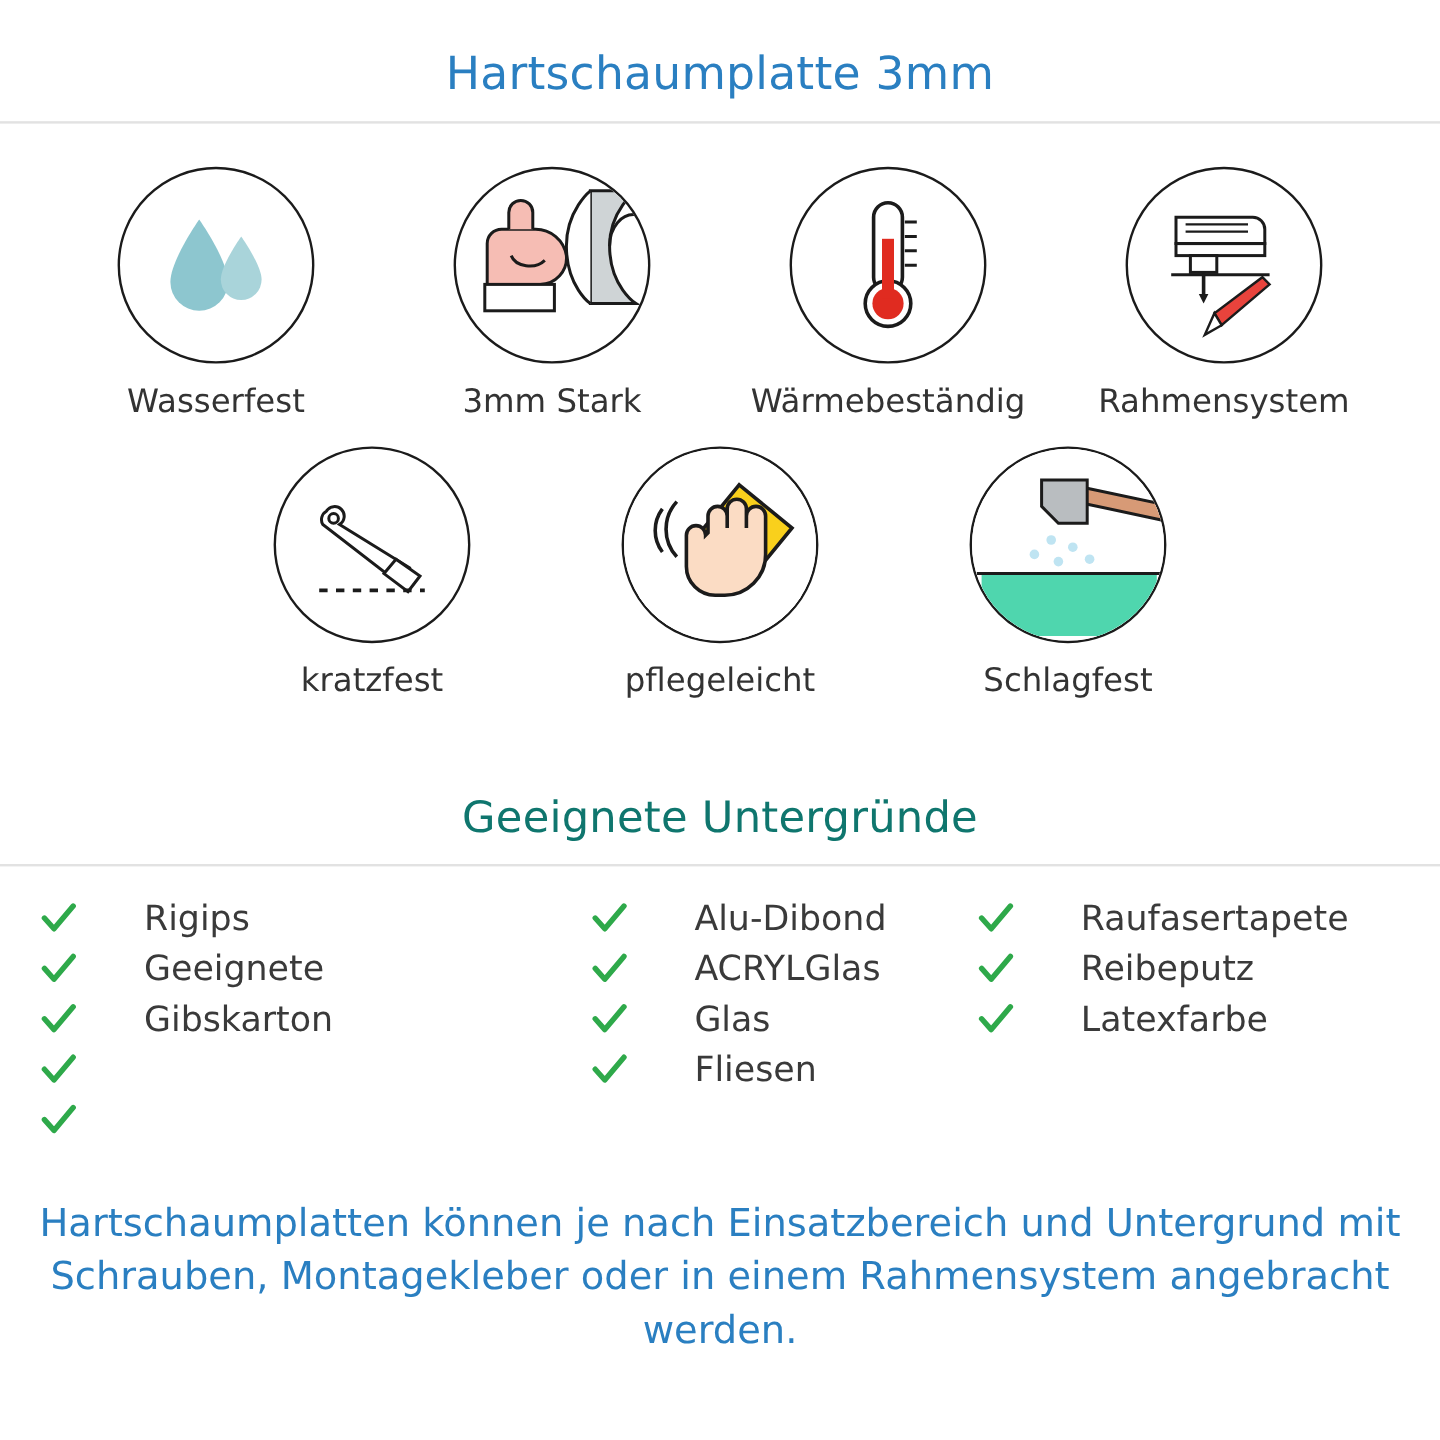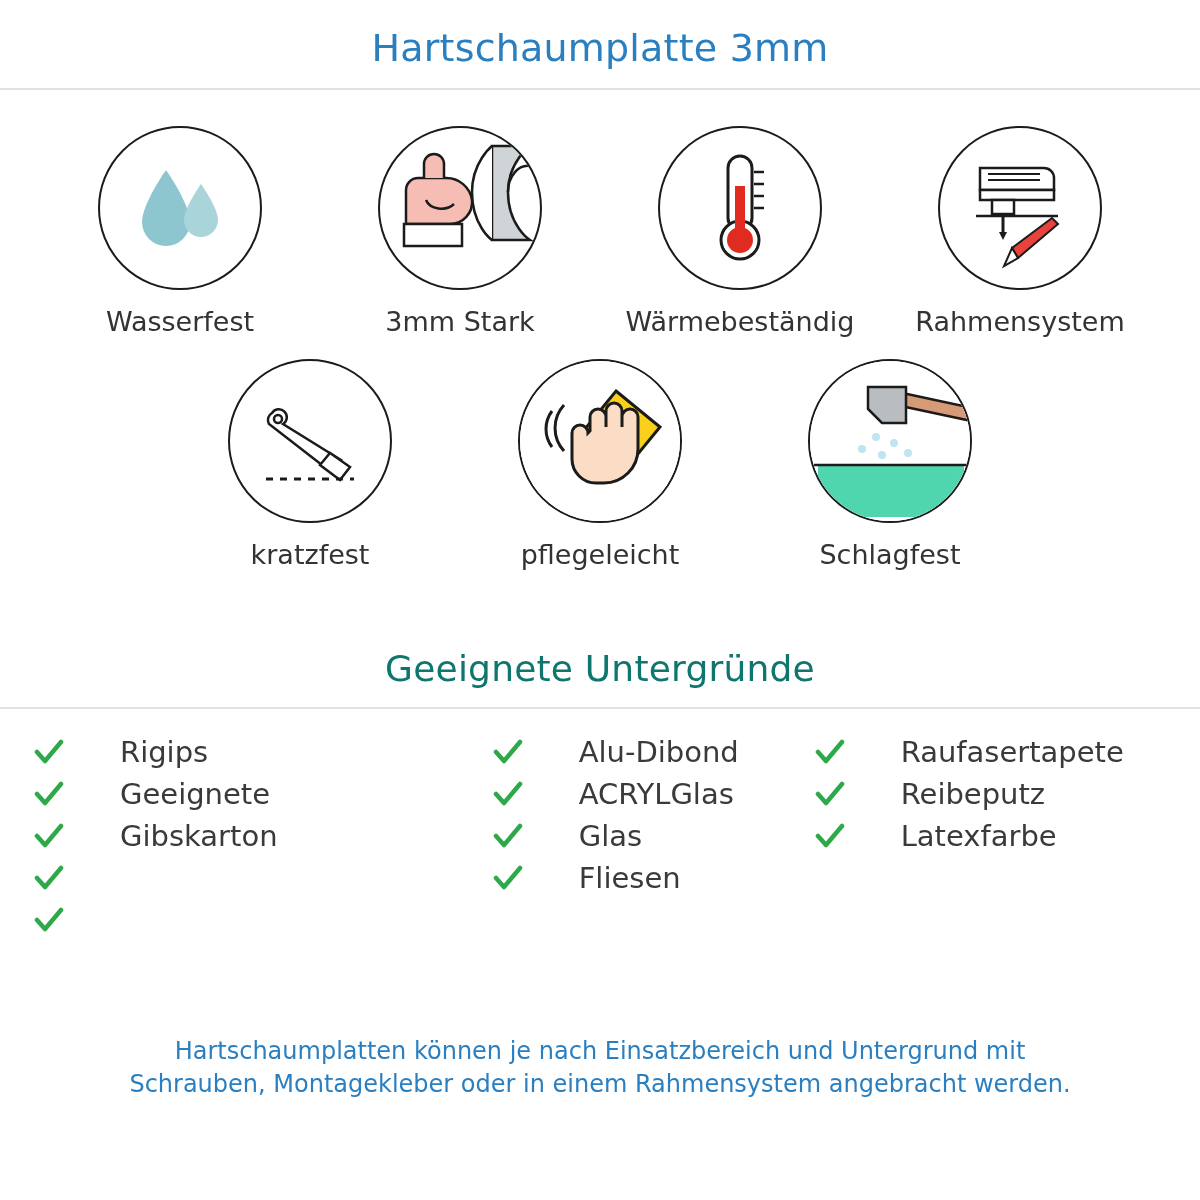--- a/index.html
+++ b/index.html
@@ -12,20 +12,21 @@
     background: #ffffff;
     font-family: "DejaVu Sans", sans-serif;
     color: #333333;
     overflow: hidden;
   }
   .page {
     position: relative;
     width: 1200px;
     height: 1132px;
     box-sizing: border-box;
+    margin-top: 13px;
   }
 
   
   .title-bar {
     text-align: center;
     padding-top: 26px;
     padding-bottom: 18px;
     border-bottom: 2px solid #e2e2e2;
   }
   .title-bar h1 {
@@ -114,24 +115,24 @@
     font-size: 29px;
     color: #3a3a3a;
     white-space: nowrap;
   }
 
   
   .footer-note {
     position: absolute;
     left: 0;
     right: 0;
-    bottom: 30px;
+    bottom: 14px;
     text-align: center;
     color: #2a7fc1;
-    font-size: 24px;
+    font-size: 32px;
     line-height: 1.4;
     padding: 0 23px;
   }
 </style>
 </head>
 <body>
 
 <div class="page">
 
   <div class="title-bar">

